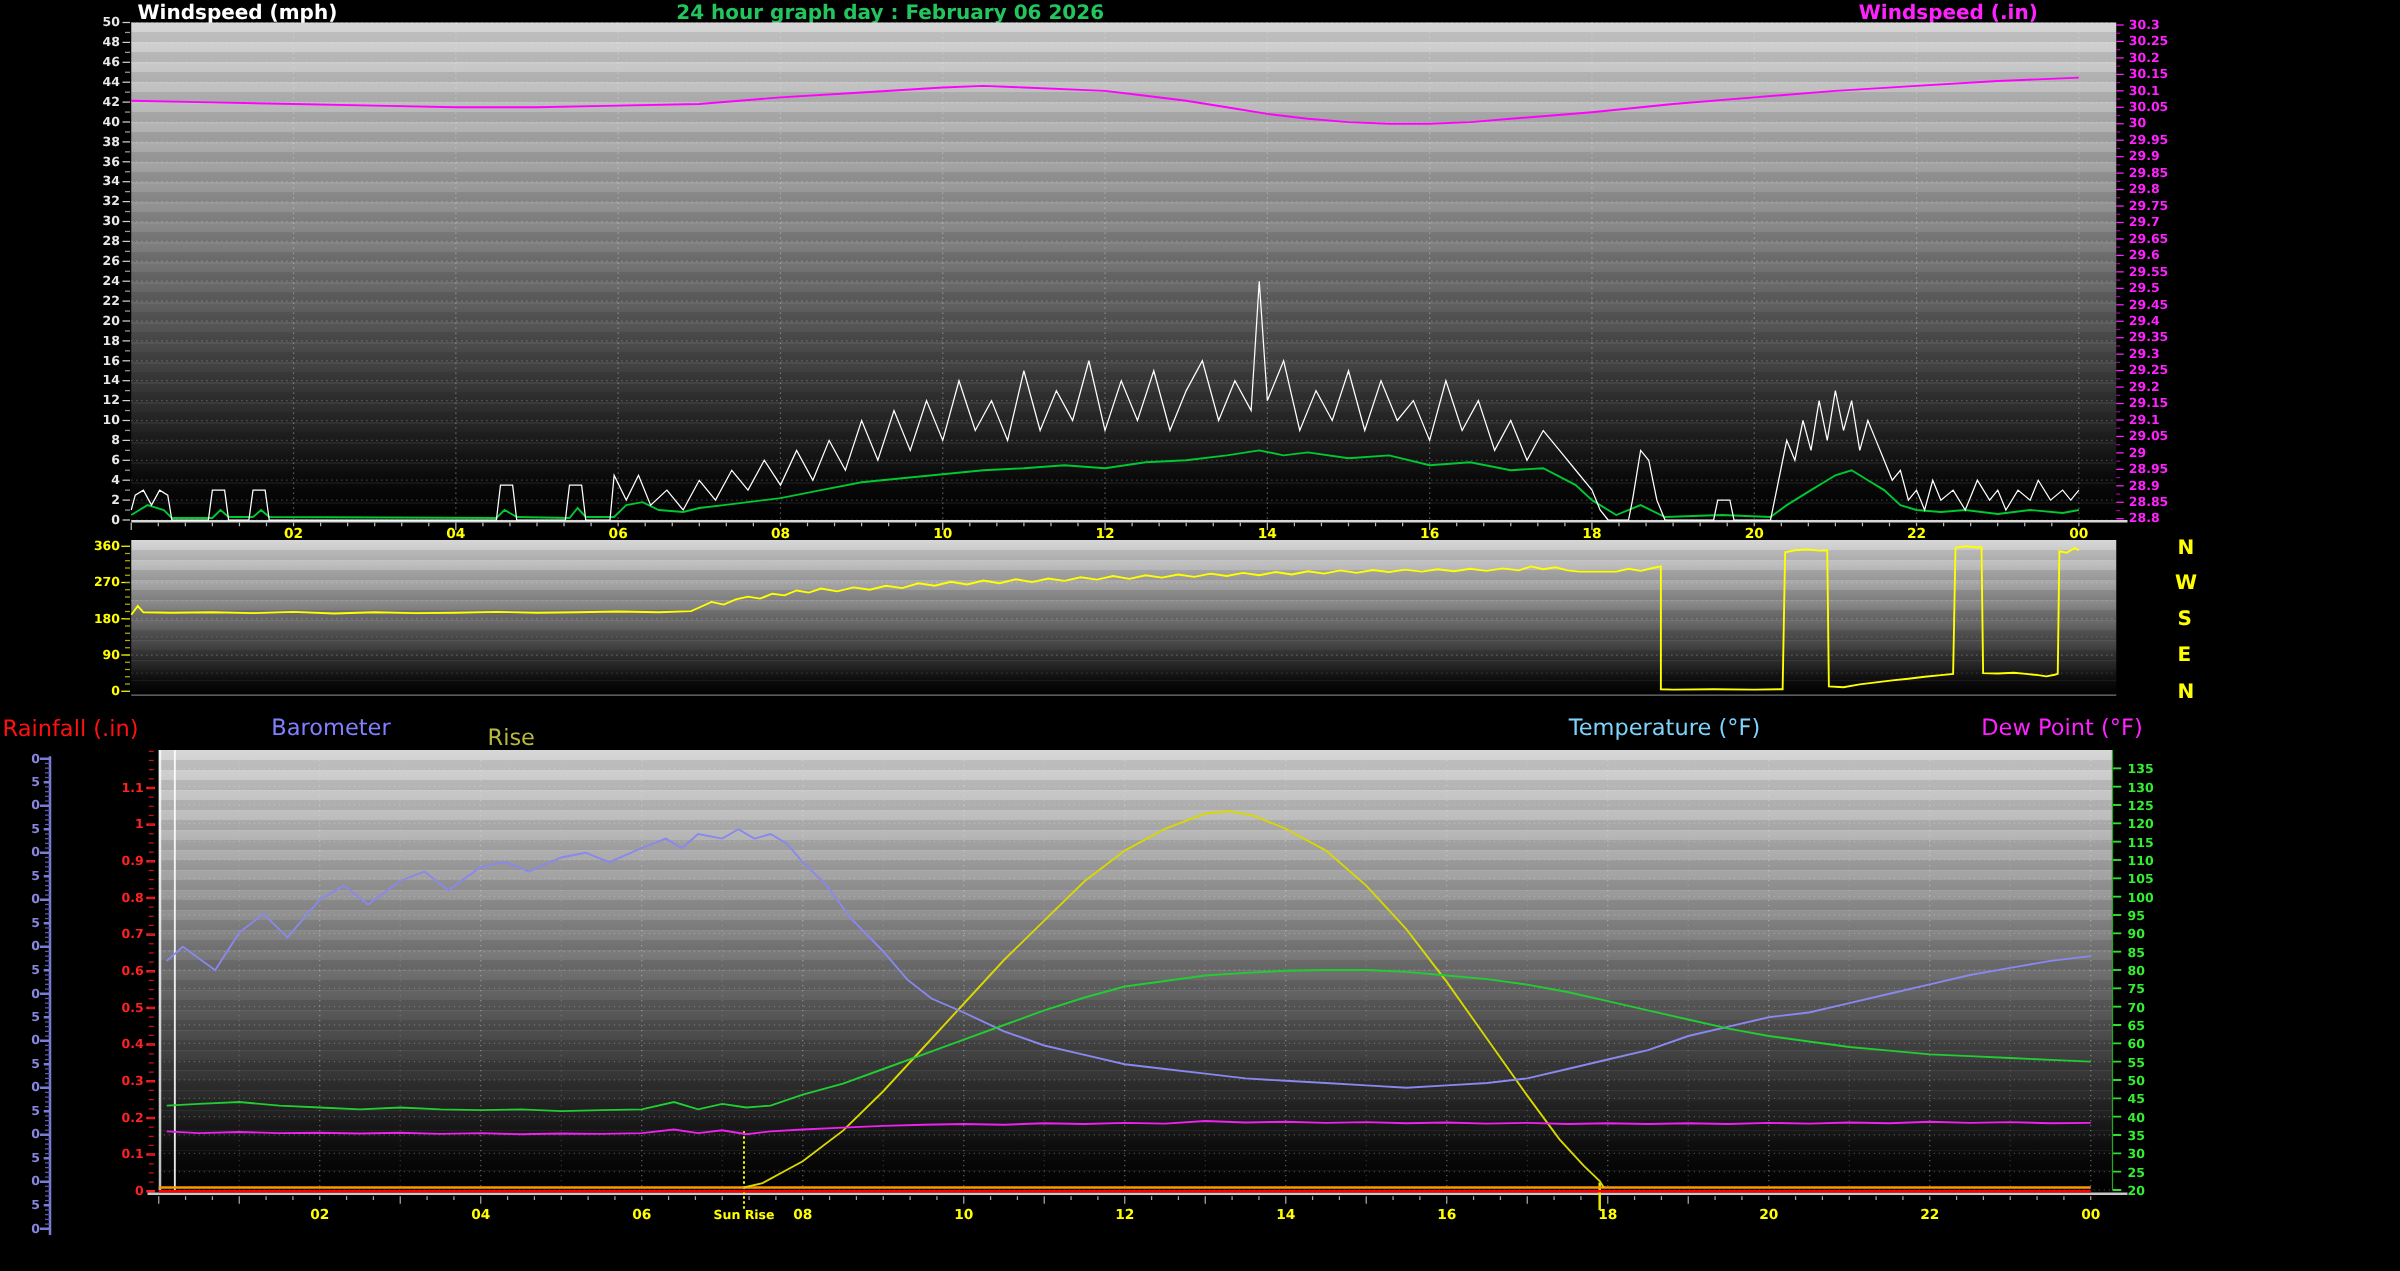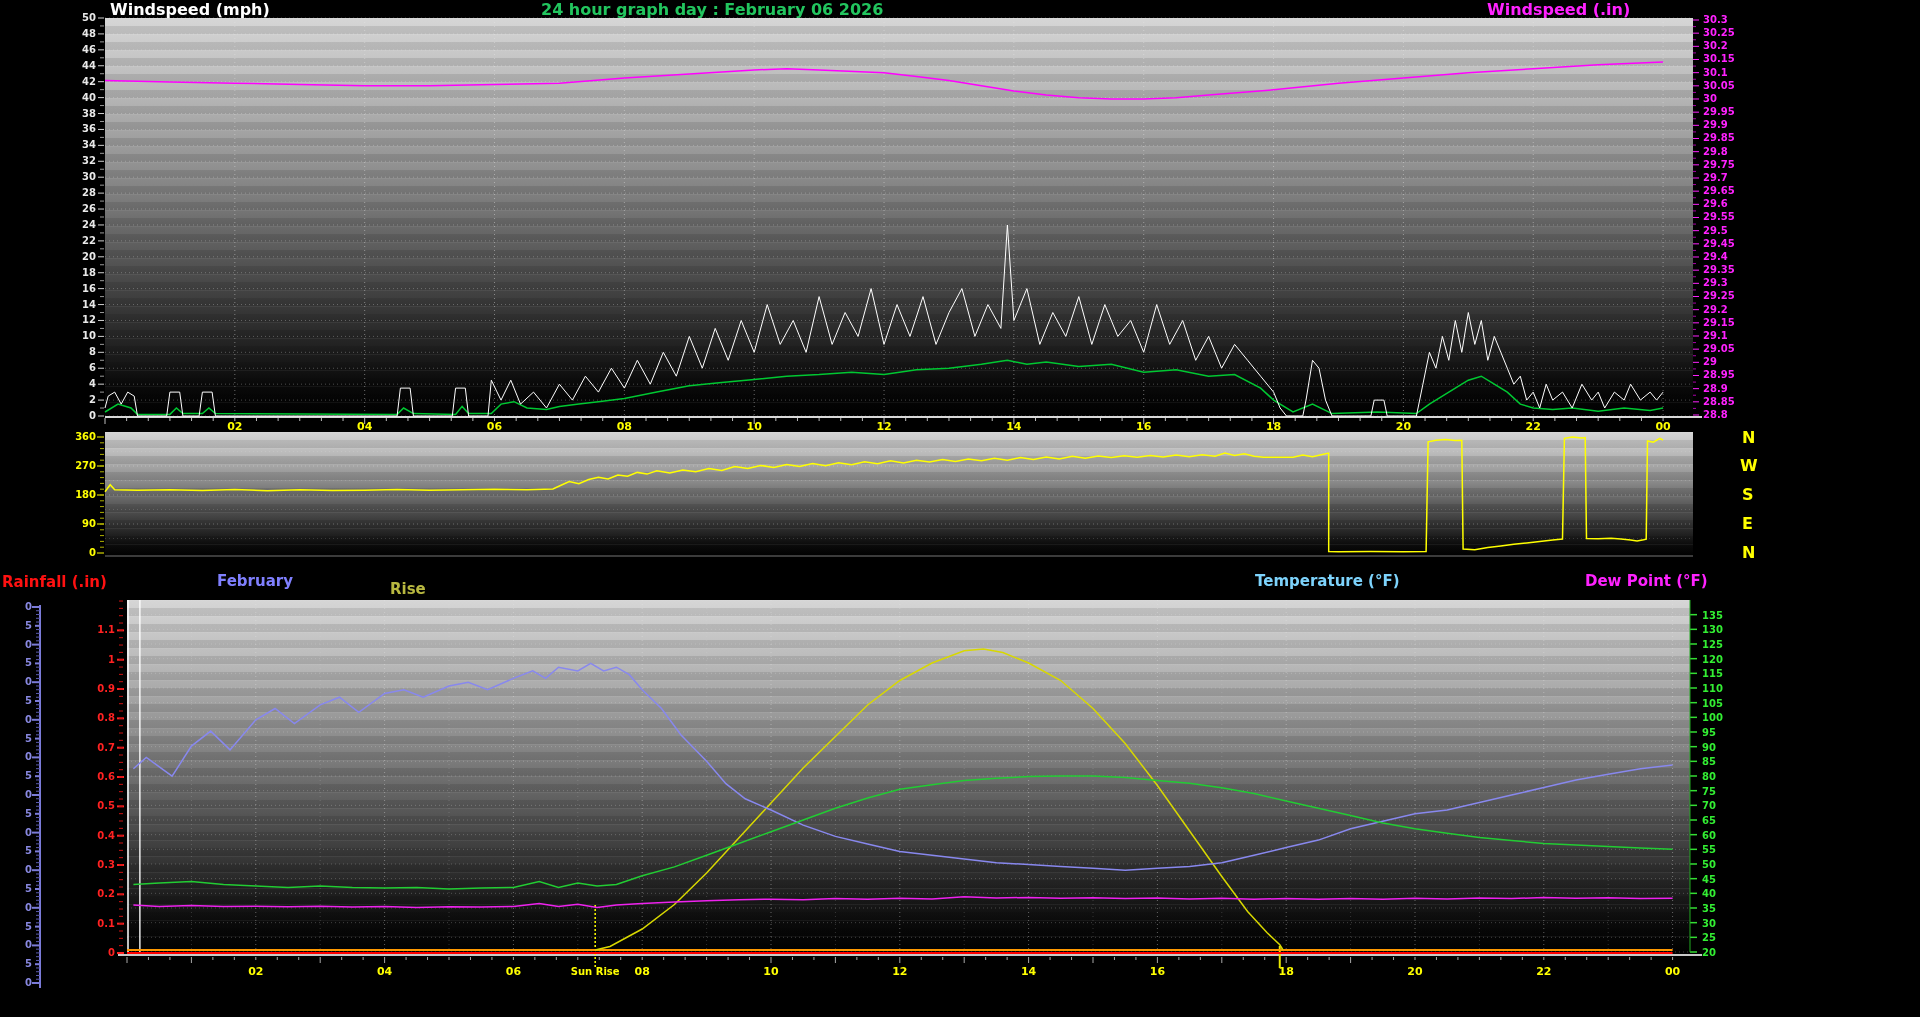--- a/index.html
+++ b/index.html
@@ -1,19 +1,19 @@
 <!DOCTYPE html>
 <html><head>
 <meta charset="utf-8">
 <style>
   html,body{margin:0;padding:0;background:#000;}
   #screen{position:relative;width:1920px;height:1017px;background:#000;overflow:hidden;
           font-family:"DejaVu Sans",sans-serif;}
   .hdr{position:absolute;top:0;font-size:16px;font-weight:bold;white-space:nowrap;}
-  .rowlab{position:absolute;font-size:15px;font-weight:bold;white-space:nowrap;}
+  .rowlab{position:absolute;font-size:18px;font-weight:normal;white-space:nowrap;}
   .plotbg{position:absolute;
           background:linear-gradient(180deg,#d6d6d6 0%,#b9b9b9 18%,#8f8f8f 38%,#5c5c5c 58%,#2c2c2c 78%,#0a0a0a 92%,#000 100%);}
   .bands{position:absolute;inset:0;
          background:repeating-linear-gradient(180deg,rgba(255,255,255,0.05) 0 1px,rgba(0,0,0,0) 1px 8px,rgba(0,0,0,0.10) 8px 16px);}
   svg{position:absolute;left:0;top:0;}
   svg text{font-family:"DejaVu Sans",sans-serif;}
   .compass span{position:absolute;font-size:16px;font-weight:bold;}
 </style>
 </head>
 <body>
@@ -28,21 +28,21 @@
       <div class="bands"></div>
     </div>
   <div class="plotbg" style="left:105px;top:432px;width:1588px;height:124px;">
       <div class="bands"></div>
     </div>
   <div class="plotbg" style="left:127px;top:600px;width:1563px;height:352px;">
       <div class="bands"></div>
     </div>
 
   <div class="rowlab" style="left:2px;top:573px;color:#ff1111;">Rainfall (.in)</div>
-  <div class="rowlab" style="left:217px;top:572px;color:#8080ff;">February</div>
+  <div class="rowlab" style="left:217px;top:572px;color:#8080ff;">Barometer</div>
   <div class="rowlab" style="left:390px;top:580px;color:#b8b840;">Rise</div>
   <div class="rowlab" style="left:1255px;top:572px;color:#7dd3fc;">Temperature (°F)</div>
   <div class="rowlab" style="left:1585px;top:572px;color:#ff22ff;text-align:right;">Dew Point (°F)</div>
 
   <div class="compass" style="color:#ffff00;">
     <span style="left:1742px;top:428px;">N</span>
     <span style="left:1740px;top:456px;">W</span>
     <span style="left:1742px;top:485px;">S</span>
     <span style="left:1742px;top:514px;">E</span>
     <span style="left:1742px;top:543px;">N</span>

